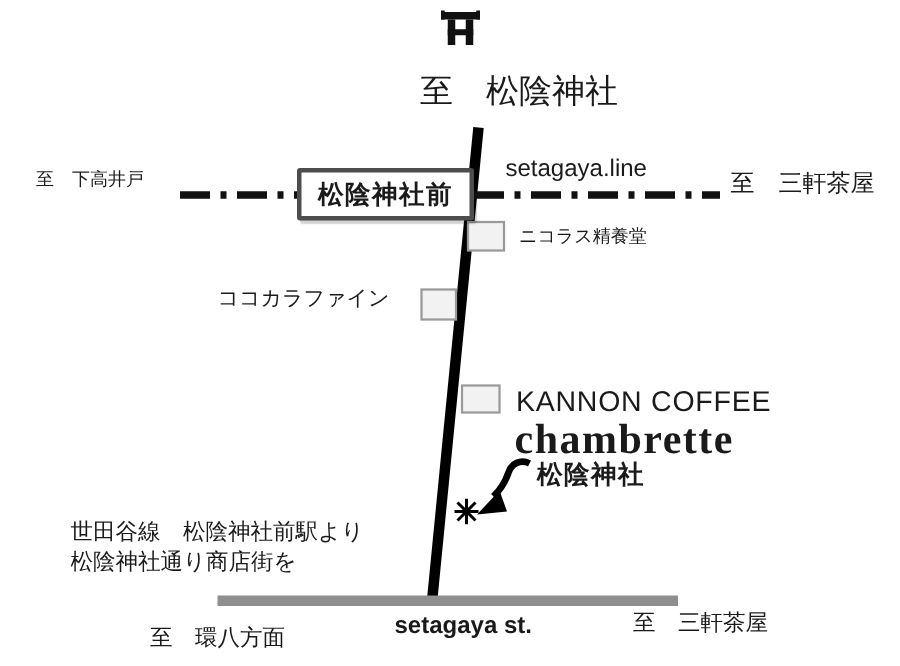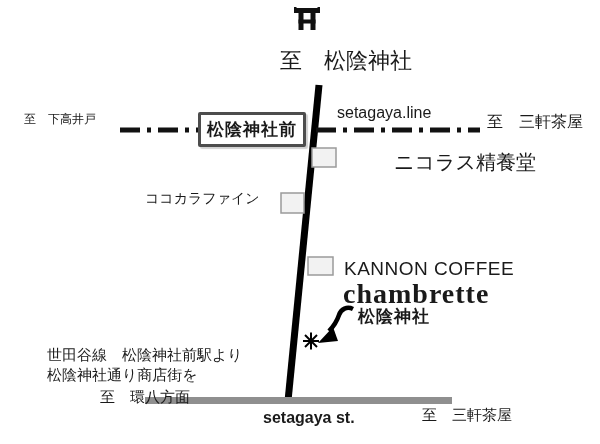--- a/index.html
+++ b/index.html
@@ -6,32 +6,32 @@
   .map{
     position:relative;width:600px;height:444px;background:#fff;overflow:hidden;
     font-family:"Liberation Sans","DejaVu Sans",sans-serif;color:#1a1a1a;
   }
   .map svg.graphics{position:absolute;left:0;top:0;z-index:1;}
   .lbl{position:absolute;white-space:nowrap;z-index:2;}
   .l-shrine{left:280px;top:46px;font-size:22px;}
   .l-shimotaka{left:24px;top:111px;font-size:12px;}
   .l-lineName{left:337px;top:104px;font-size:16px;}
   .l-sangenTop{left:487px;top:112px;font-size:16px;}
-  .l-nicolas{left:346px;top:149px;font-size:20px;margin-left:48px;}
+  .l-nicolas{left:346px;top:149px;font-size:12px;}
   .l-cocokara{left:145px;top:190px;font-size:14px;text-align:center;}
   .l-kannon{left:344px;top:258px;font-size:19px;letter-spacing:.5px;}
   .l-shopname{left:343px;top:278px;font-size:28px;font-weight:bold;
     font-family:Liberation Serif, serif;letter-spacing:1px;}
   .l-shoptype{left:358px;top:305px;font-size:17px;font-weight:bold;letter-spacing:1px;}
   .l-directions{left:47px;top:325px;font-size:15px;line-height:19.5px;margin-top:20px;}
-  .l-kanpachi{left:100px;top:388px;font-size:15px;text-align:center;}
+  .l-kanpachi{left:100px;top:416px;font-size:15px;text-align:center;}
   .l-setagayaSt{left:263px;top:409px;font-size:16px;font-weight:bold;}
   .l-sangenBot{left:422px;top:406px;font-size:15px;}
   .station{
-    position:absolute;left:198px;top:112px;width:108px;height:35px;z-index:3;
+    position:absolute;left:198px;top:112px;width:118px;height:35px;z-index:3;
     background:#fff;border:3px solid #4d4d4d;border-radius:2px;
     display:flex;align-items:center;justify-content:center;
     font-size:17px;font-weight:bold;letter-spacing:1px;
     box-shadow:2px 2px 1px rgba(0,0,0,.18);box-sizing:border-box;
   }
 </style>
 </head>
 <body>
 
 <div class="map">

